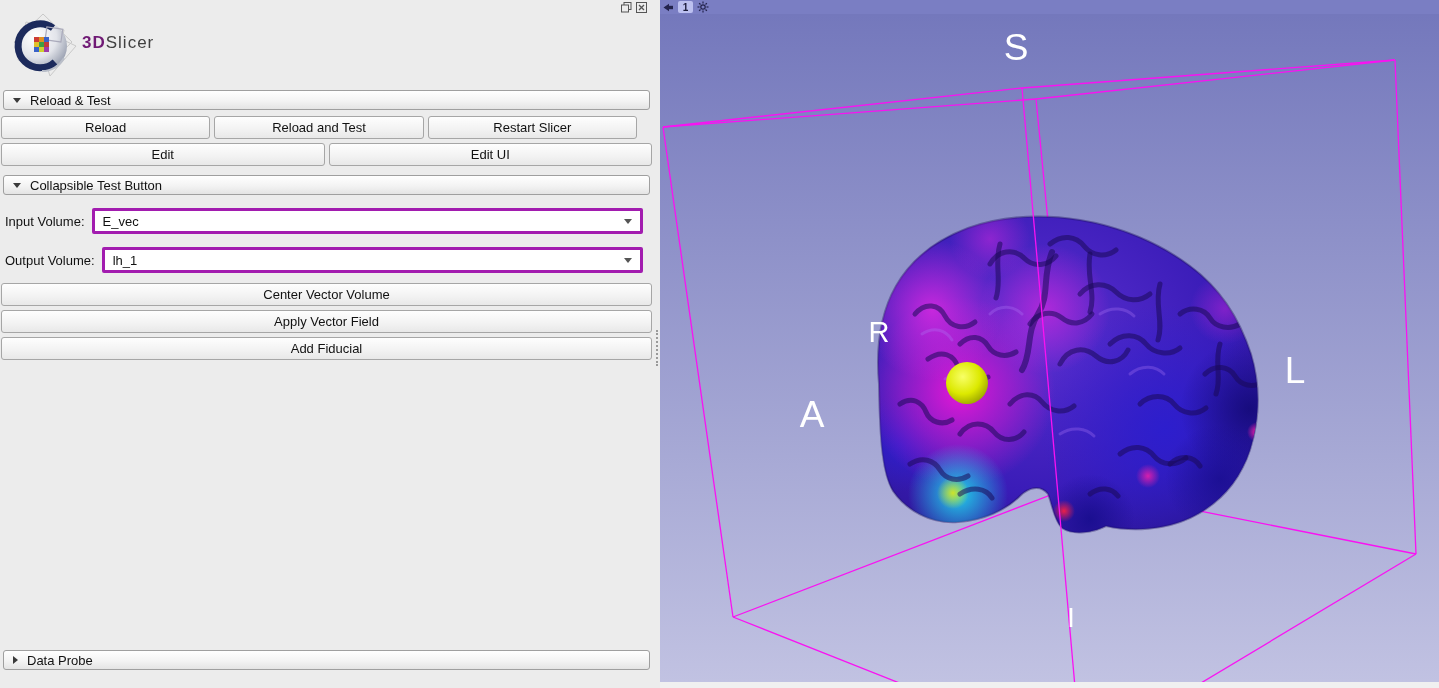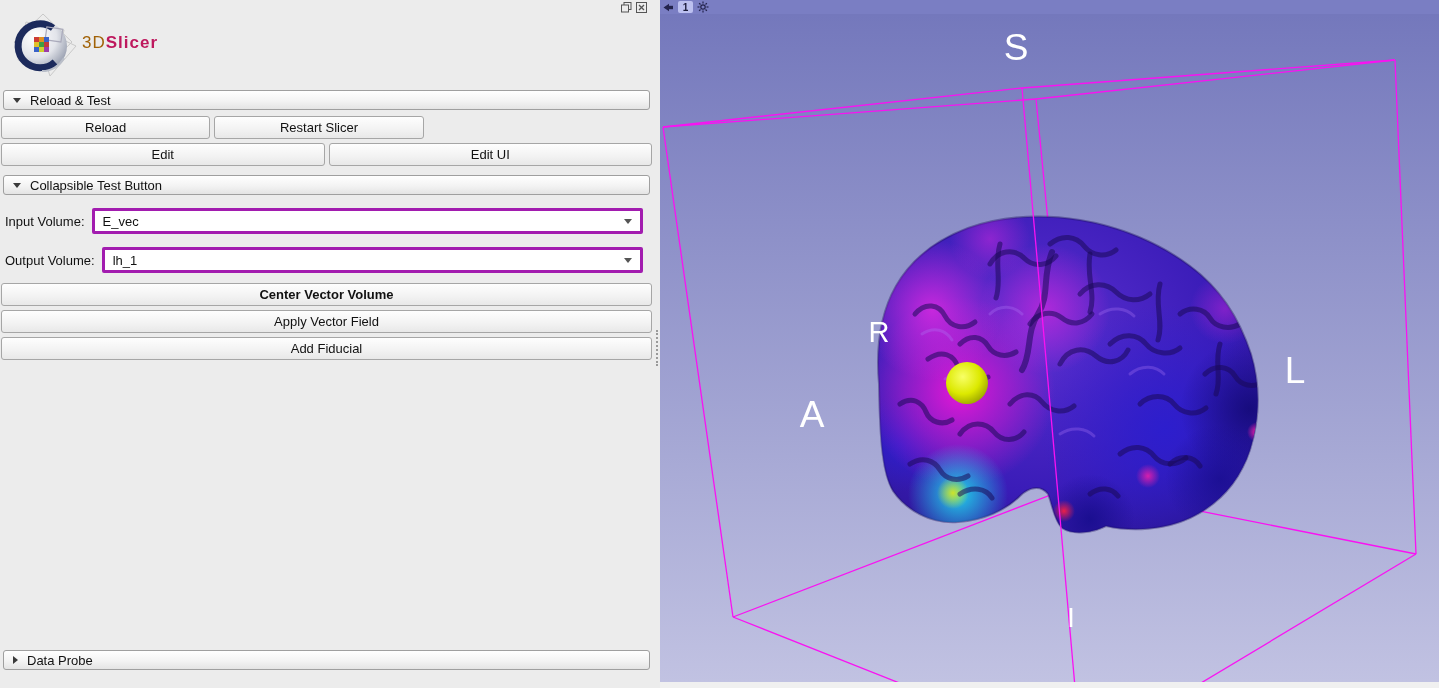--- a/index.html
+++ b/index.html
@@ -8,22 +8,22 @@
     font-family:"Liberation Sans",sans-serif;font-size:13px;color:#111;
     background:#ececec;
   }
   
   .panel{width:653px;height:688px;background:#ececec;position:relative;
     display:flex;flex-direction:column;box-sizing:border-box;}
   .top-icons{position:absolute;top:2px;right:6px;display:flex;gap:4px;}
   .top-icons .wicon{width:11px;height:11px;cursor:pointer;}
   .logo-row{display:flex;align-items:center;gap:4px;margin:12px 0 10px 6px;height:68px;}
   .brand{font-size:17px;letter-spacing:1px;margin-left:-2px;margin-top:-6px;}
-  .brand .b3d{color:#a16207;font-weight:400;}
-  .brand .bslicer{color:#be185d;font-weight:700;}
+  .brand .b3d{color:#701a75;font-weight:700;}
+  .brand .bslicer{color:#404040;font-weight:400;}
   .sec-header{height:18px;margin:0 3px;border:1px solid #9f9f9f;border-radius:3px;
     background:linear-gradient(#ffffff,#f3f3f3 55%,#e4e4e4);
     display:flex;align-items:center;padding-left:9px;gap:9px;cursor:pointer;}
   .tri-down{width:0;height:0;border-left:4px solid transparent;border-right:4px solid transparent;
     border-top:5px solid #3a3a3a;}
   .tri-right{width:0;height:0;border-top:4px solid transparent;border-bottom:4px solid transparent;
     border-left:5px solid #3a3a3a;}
   .btn{border:1px solid #a6a6a6;border-radius:3px;height:21px;
     background:linear-gradient(#fefefe,#f2f2f2 60%,#e8e8e8);
     display:flex;align-items:center;justify-content:center;cursor:pointer;
@@ -31,21 +31,21 @@
   .row3{display:grid;grid-template-columns:1fr 1fr 1fr;gap:4px;margin:6px 16px 0 1px;}
   .row2{display:grid;grid-template-columns:1fr 1fr;gap:4px;margin:4px 1px 0 1px;}
   .gap-section{height:9px;}
   .form-row{display:flex;align-items:center;margin:13px 10px 0 5px;gap:7px;}
   .form-row label{white-space:nowrap;}
   .combo{flex:1;height:20px;background:#fff;border:3px solid #a21caf;border-radius:2px;
     display:flex;align-items:center;padding:0 8px;cursor:pointer;}
   .combo .cval{flex:1;}
   .combo .tri-down{border-top-color:#555;}
   .wide-btn{margin:4px 1px 0 1px;height:21px;}
-  .first-wide{margin-top:10px;font-weight:bold;}
+  .first-wide{margin-top:10px;}
   .spacer{flex:1;}
   .bottom-header{margin-bottom:18px;}
   
   .splitter{width:7px;height:688px;background:#ececec;position:relative;cursor:col-resize;}
   .splitter .dots{position:absolute;left:3px;top:330px;height:36px;border-left:2px dotted #9a9a9a;}
   
   .view{width:779px;height:688px;display:flex;flex-direction:column;}
   .viewbar{height:14px;background:#7a7ec3;display:flex;align-items:center;
     padding-left:3px;gap:4px;flex:0 0 auto;}
   .view-label-box{min-width:15px;height:12px;background:#bcc0f0;border-radius:2px;
@@ -108,20 +108,21 @@
     </div>
   </div>
 
   <div class="sec-header">
     <span class="tri-down"></span>
     <span>Reload &amp; Test</span>
   </div>
 
   <div class="row3">
     <div class="btn">Reload</div>
+    <div class="btn">Reload and Test</div>
     <div class="btn">Restart Slicer</div>
   </div>
   <div class="row2">
     <div class="btn">Edit</div>
     <div class="btn">Edit UI</div>
   </div>
 
   <div class="gap-section"></div>
 
   <div class="sec-header">

